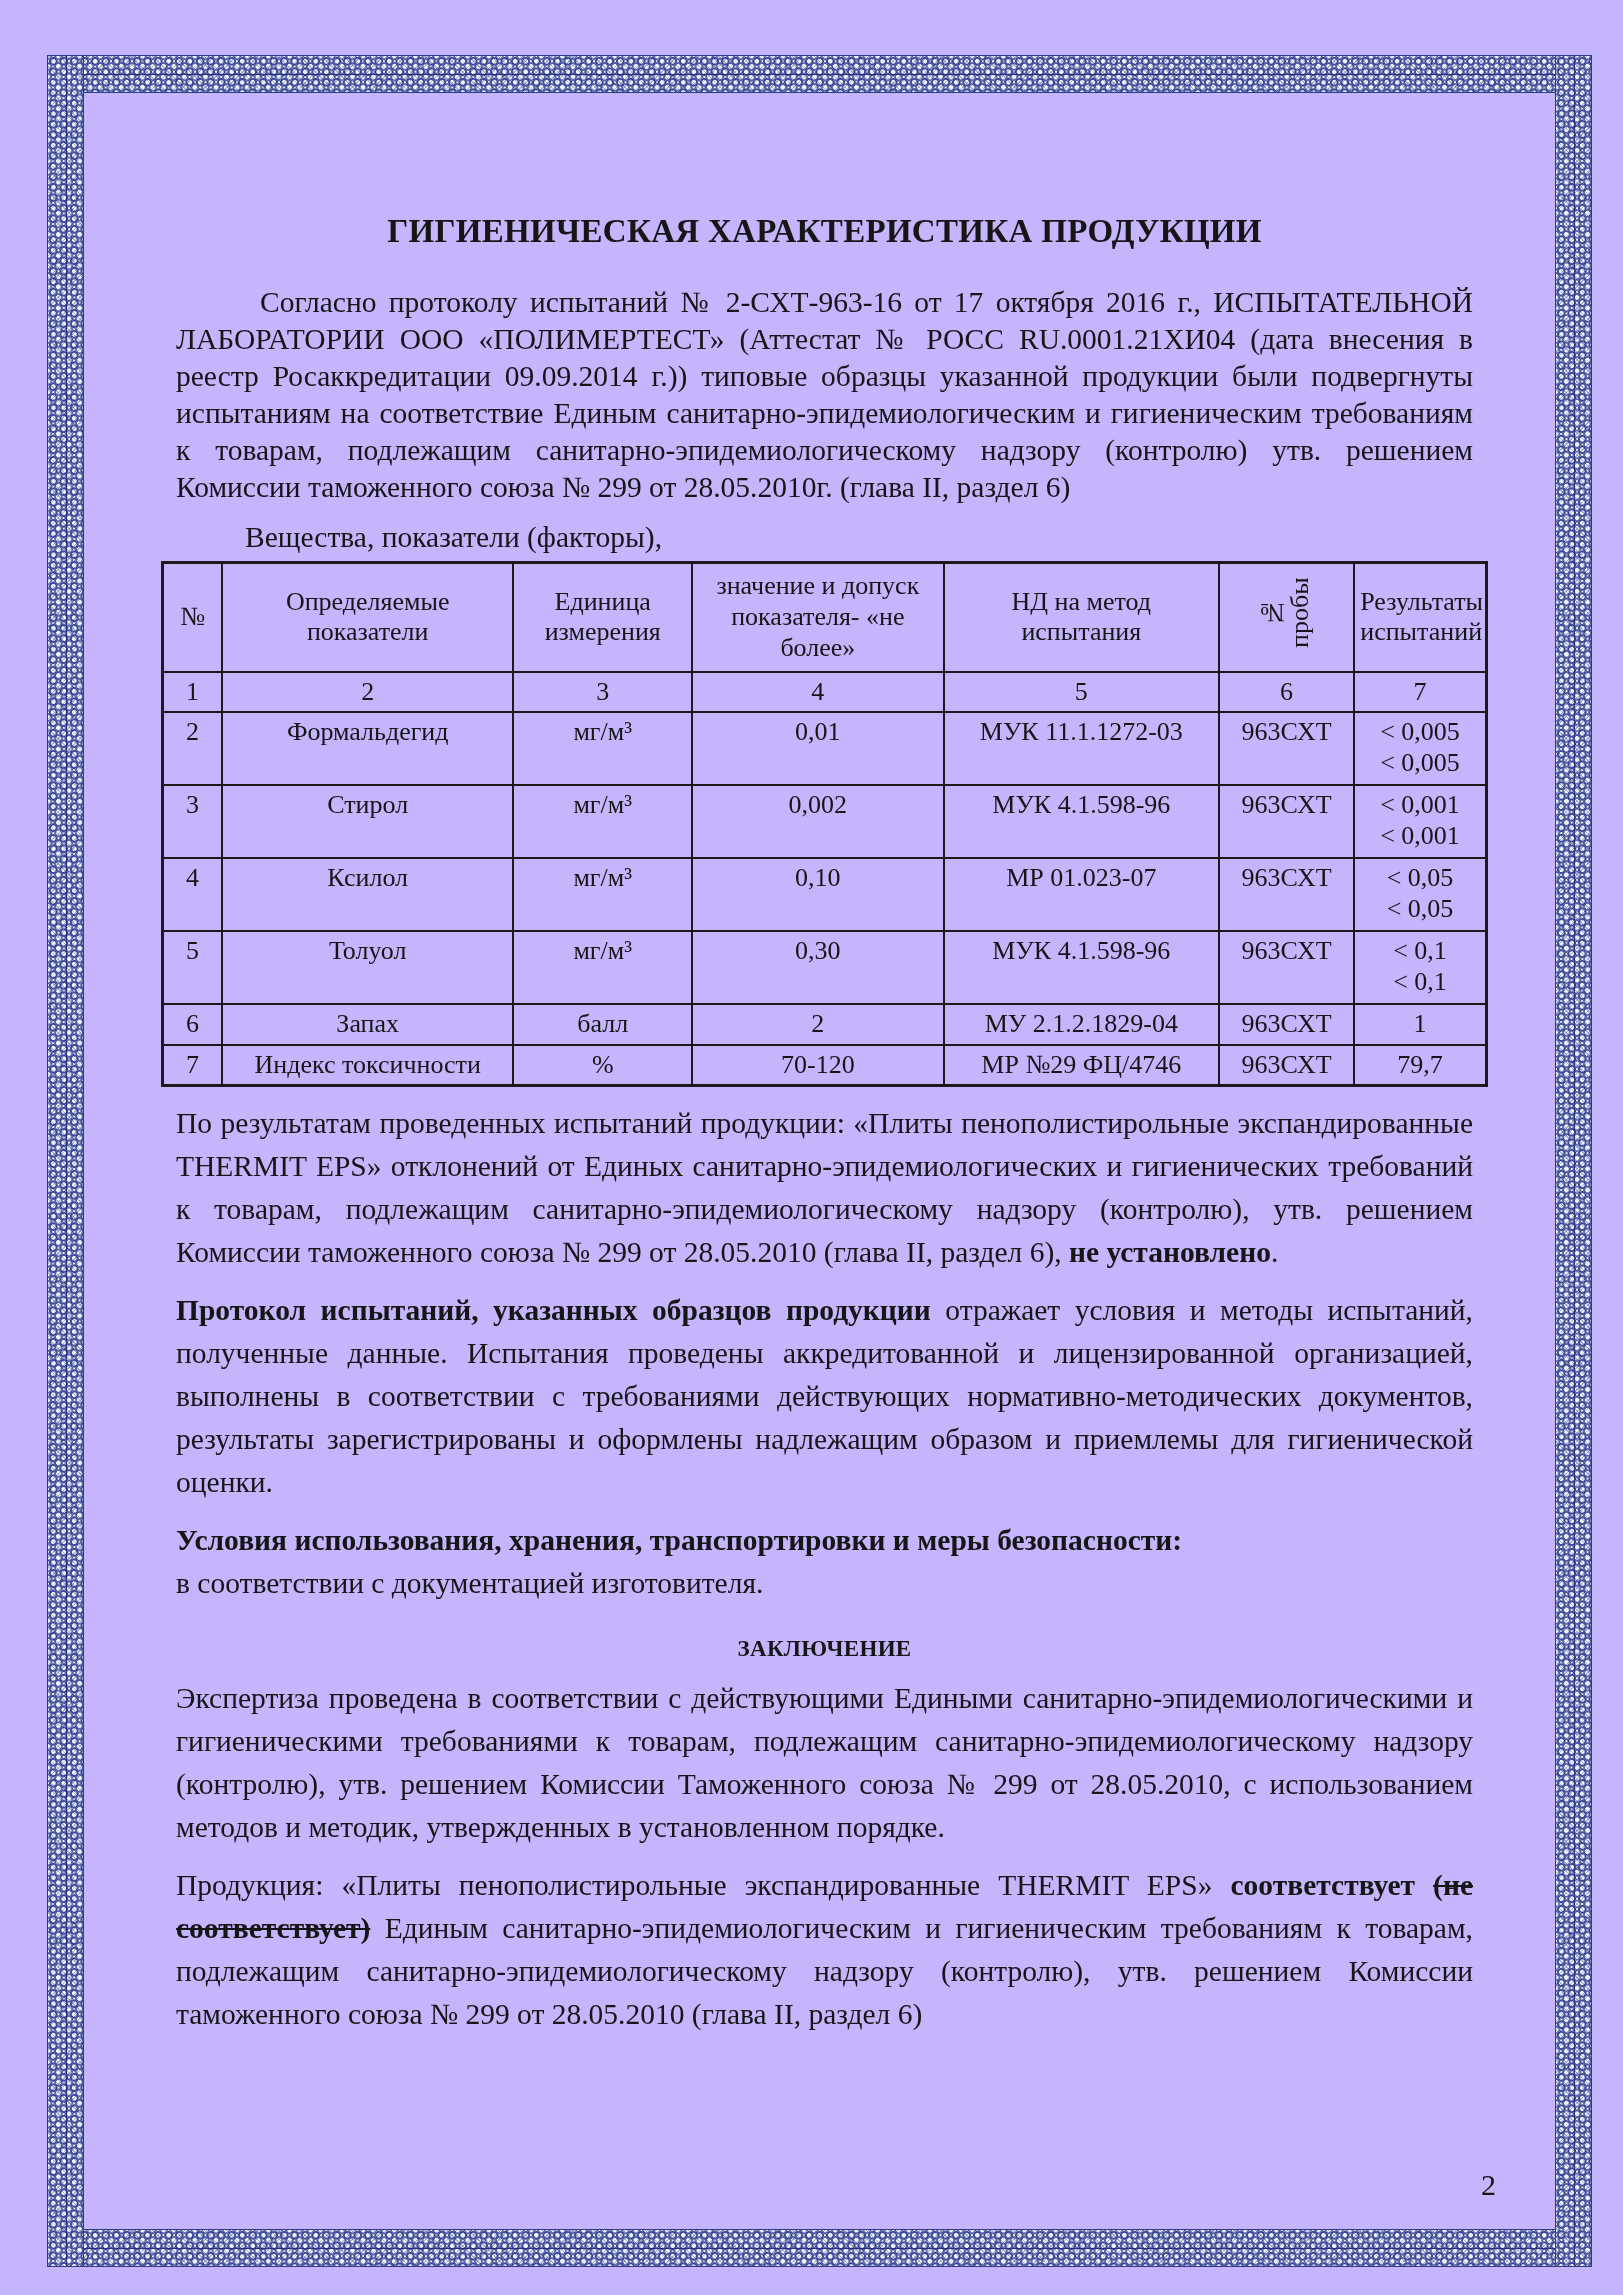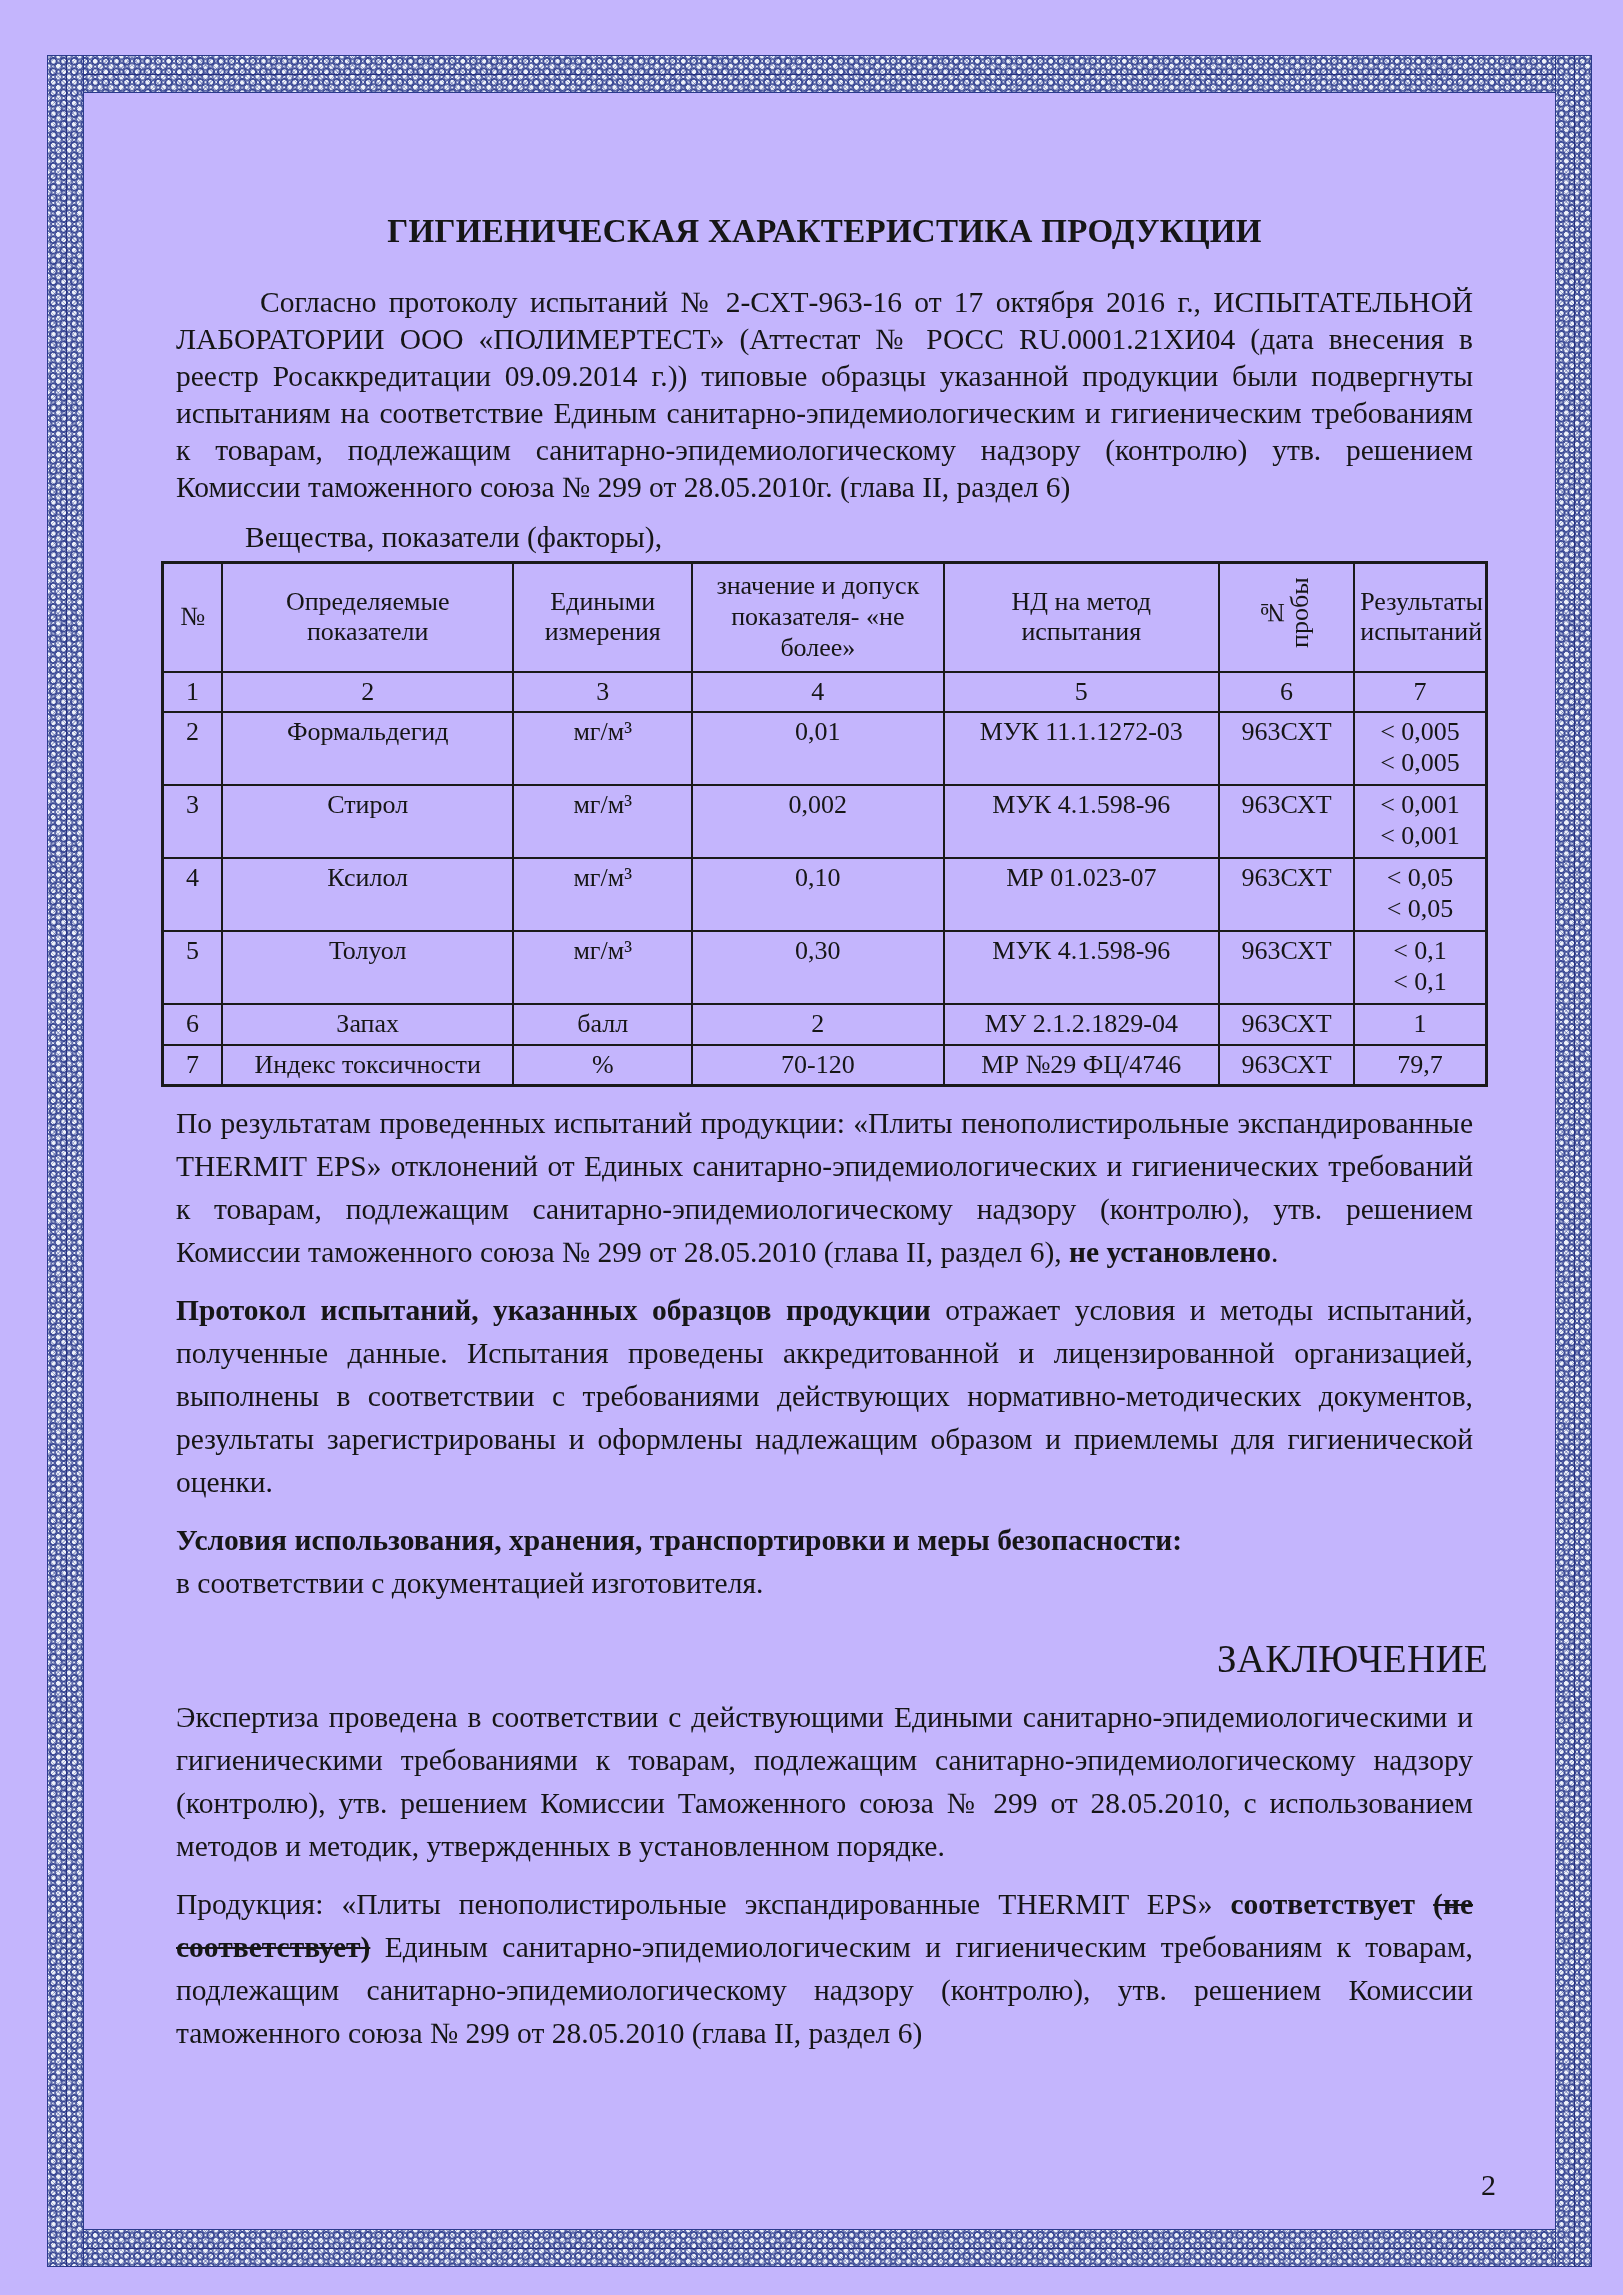--- a/index.html
+++ b/index.html
@@ -81,21 +81,21 @@
     max-height:92px;
     line-height:1.05;
     white-space:normal;
   }
 
   
   .m-results   { margin-top:47px; }
   .m-protocol  { margin-top:26px; }
   .m-conditions{ margin-top:27.5px; }
   .conclusion-h{
-    margin:31px 0 0 0; font-size:39px; font-weight:normal; text-align:right;
+    margin:31px 0 0 0; font-size:23px; font-weight:bold; text-align:center;
     letter-spacing:0.3px;
   }
   .m-expertise { margin-top:38px; }
   .m-product   { margin-top:30px; }
   .bold   { font-weight:bold; }
   .boldit { font-weight:bold; }
   .struck { font-weight:bold; text-decoration:line-through; }
 
   .page-num {
     position:absolute; top:2168px; left:1481px;
@@ -127,21 +127,21 @@
           <col style="width:13.5%">
         <col style="width:19%">
           <col style="width:20.8%">
           <col style="width:10.2%">
           <col style="width:10%">
       </colgroup>
       <thead>
         <tr class="r-head">
           <th>№</th>
           <th>Определяемые показатели</th>
-          <th>Едиными измерения</th>
+          <th>Единица измерения</th>
           <th>значение и допуск показателя- «не более»</th>
           <th>НД на метод испытания</th>
           <th>
             <span class="rot">№ пробы</span>
           </th>
           <th>Результаты испытаний</th>
         </tr>
         <tr class="r-nums">
           <td>1</td>
           <td>2</td>

